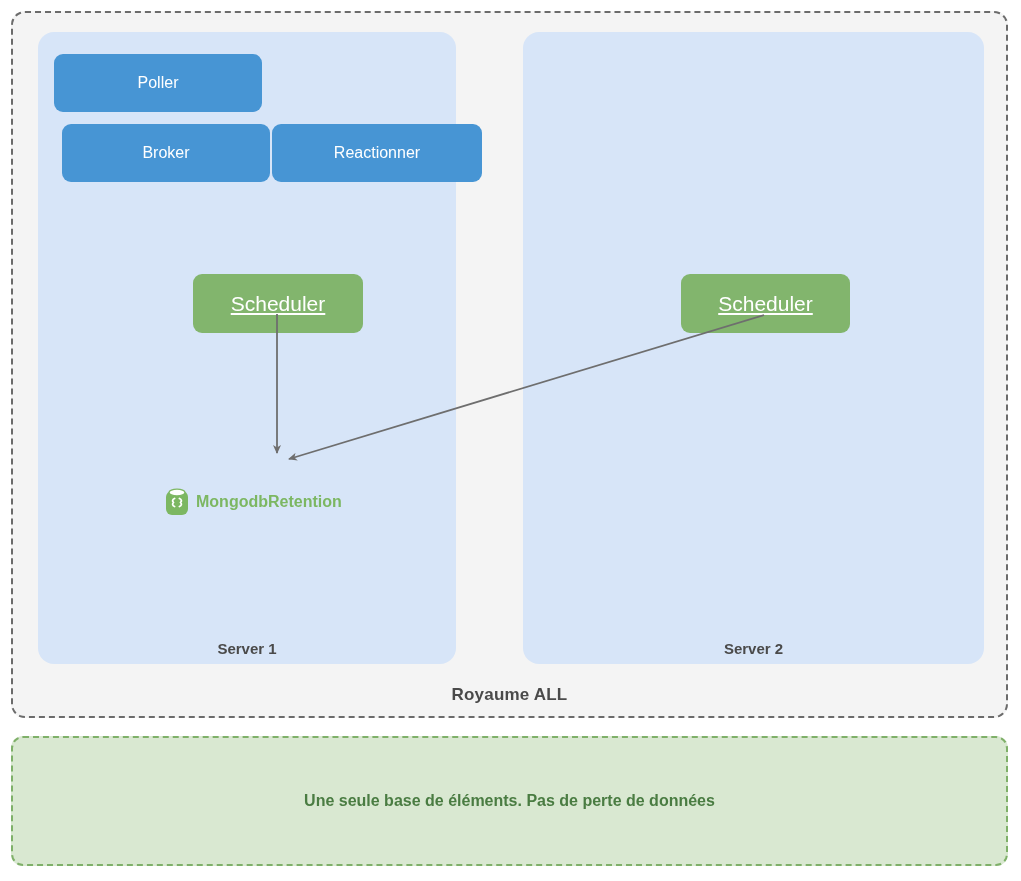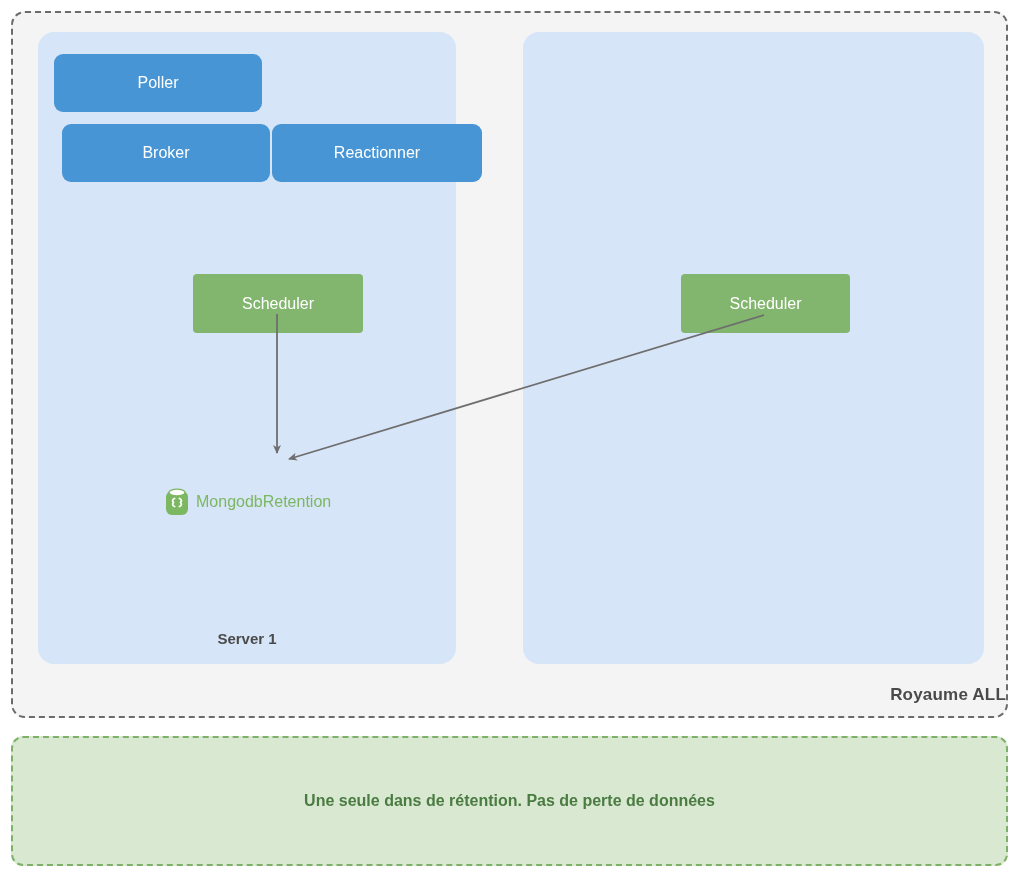--- a/index.html
+++ b/index.html
@@ -26,21 +26,21 @@
     background: #f4f4f4;
     border: 2px dashed #6b6b6b;
     border-radius: 14px;
   }
 
   #realm-label {
     position: absolute;
     left: 0;
     right: 0;
     bottom: 11px;
-    text-align: right;
+    text-align: center;
     font-size: 17px;
     font-weight: bold;
     color: #4a4a4a;
     letter-spacing: 0.2px;
   }
 
   
   .server-panel {
     position: absolute;
     top: 19px;
@@ -49,21 +49,21 @@
     border-radius: 16px;
     box-sizing: border-box;
   }
   #server-panel-1 { left: 25px;  width: 418px; }
   #server-panel-2 { left: 510px; width: 461px; }
 
   .server-label {
     position: absolute;
     left: 0;
     right: 0;
-    bottom: 17px;
+    bottom: 7px;
     text-align: center;
     font-size: 15px;
     font-weight: bold;
     color: #4a4a4a;
   }
 
   
   .daemon-box {
     position: absolute;
     background: #4795d4;
@@ -77,44 +77,45 @@
   }
   #daemon-poller      { left: 16px;  top: 22px; width: 208px; height: 58px; }
   #daemon-receiver    { left: 234px; top: 22px; width: 210px; height: 58px; }
   #daemon-broker      { left: 24px;  top: 92px; width: 208px; height: 58px; }
   #daemon-reactionner { left: 234px; top: 92px; width: 210px; height: 58px; align-items: center; }
 
   
   .scheduler-box {
     position: absolute;
     background: #82b56d;
-    border-radius: 4px;
+    border-radius: 9px;
     color: #ffffff;
-    font-size: 16px;
+    font-size: 21px;
     display: flex;
     align-items: center;
     justify-content: center;
     box-sizing: border-box;
+    text-decoration: underline;
   }
   #scheduler-1 { left: 155px; top: 242px; width: 170px; height: 59px; }
   #scheduler-2 { left: 158px; top: 242px; width: 169px; height: 59px; }
 
   
   #mongodb-node {
     position: absolute;
     left: 127px;
     top: 455px;
     display: flex;
     align-items: center;
     gap: 7px;
   }
   #mongodb-icon { flex: 0 0 auto; display: block; }
   #mongodb-label {
     font-size: 16px;
-    font-weight: normal;
+    font-weight: bold;
     color: #7cb762;
     white-space: nowrap;
   }
 
   
   #arrow-layer {
     position: absolute;
     left: 0;
     top: 0;
     width: 997px;
@@ -188,32 +189,33 @@
 
     <div class="server-label">Server 1</div>
   </div>
 
   <div class="server-panel" id="server-panel-2">
 
     <div class="scheduler-box" id="scheduler-2">
       <span>Scheduler</span>
     </div>
 
+    <div class="server-label">Server 2</div>
   </div>
 
   <svg id="arrow-layer">
     <defs>
       <marker id="arrowhead" markerWidth="9" markerHeight="8" refX="8" refY="4" orient="auto" markerUnits="userSpaceOnUse">
         <path d="M0,0 L9,4 L0,8 L2.4,4 Z" fill="#6e6e6e"></path>
       </marker>
     </defs>
 
     <line x1="264" y1="301" x2="264" y2="440" stroke="#6e6e6e" stroke-width="1.8" marker-end="url(#arrowhead)"></line>
 
     <line x1="751" y1="302" x2="276" y2="446" stroke="#6e6e6e" stroke-width="1.8" marker-end="url(#arrowhead)"></line>
   </svg>
 
   <div id="realm-label">Royaume ALL</div>
 </div>
 
 <div id="note-box">
-  <div id="note-title">Une seule dans de rétention. Pas de perte de données</div>
+  <div id="note-title">Une seule base de éléments. Pas de perte de données</div>
 </div>
 
 </body></html>

